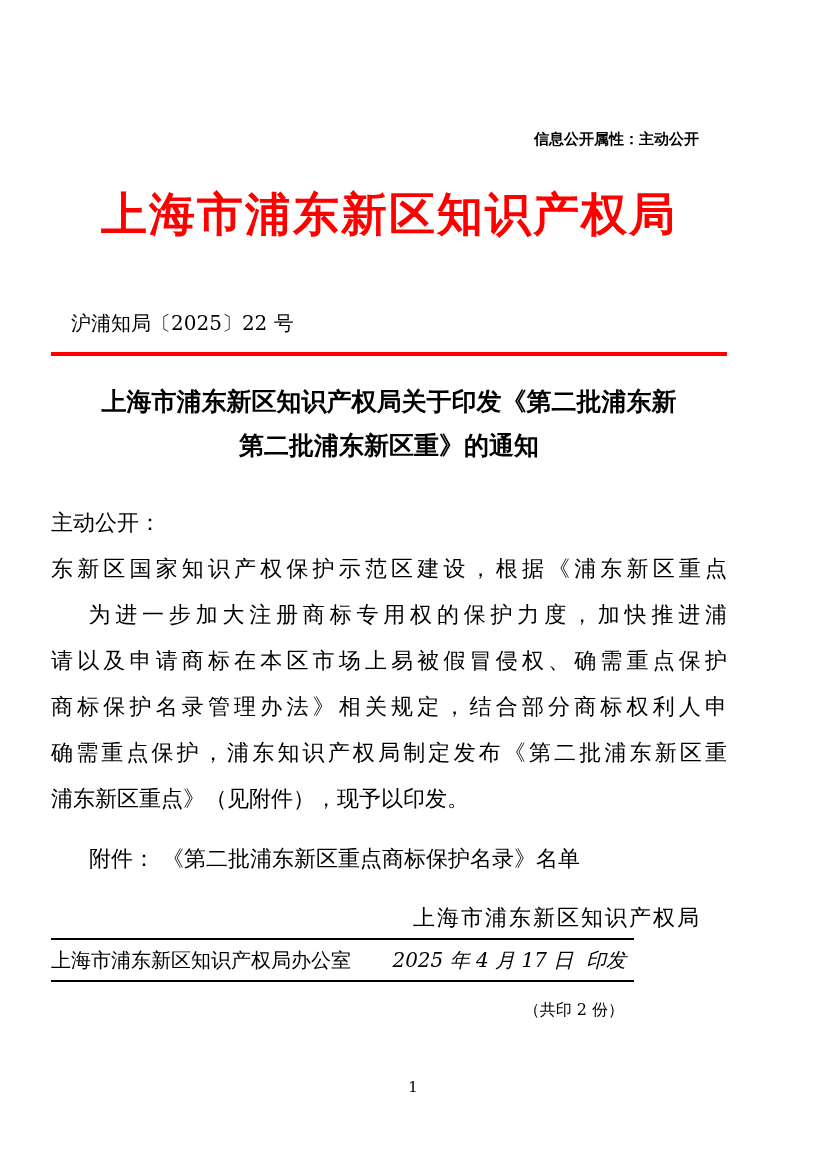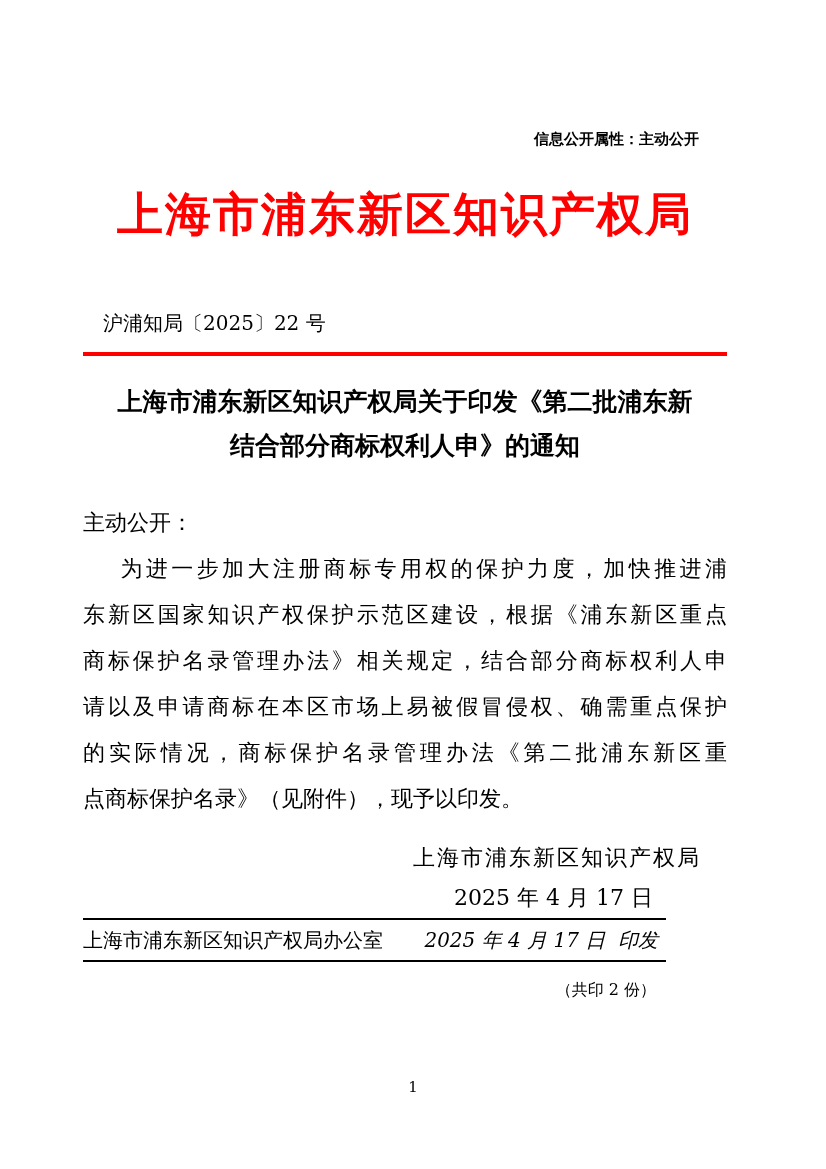--- a/index.html
+++ b/index.html
@@ -8,21 +8,21 @@
     position: relative;
     width: 826px;
     height: 1169px;
     margin: 0 auto;
     background: #ffffff;
     font-family: "DejaVu Serif", "Liberation Serif", serif;
     color: #000000;
     overflow: hidden;
   }
   .content {
-    margin-left: 83px;
+    margin-left: 51px;
     margin-right: 99px; 
   }
   .disclosure {
     margin-top: 130px;
     text-align: right;
     padding-right: 28px;
     font-family: "DejaVu Sans", "Liberation Sans", sans-serif;
     font-weight: bold;
     font-size: 15px;
     line-height: 18px;
@@ -140,37 +140,37 @@
     <div class="letterhead">上海市浦东新区知识产权局</div>
 
     <div class="docnum-row">
       <span class="doc-number">沪浦知局〔2025〕22 号</span>
     </div>
 
     <div class="red-rule"></div>
 
     <div class="notice-title">
       <div>上海市浦东新区知识产权局关于印发《第二批浦东新</div>
-      <div>结合部分商标权利人申》的通知</div>
+      <div>第二批浦东新区重》的通知</div>
     </div>
 
     <div class="body-block">
       <div class="line">主动公开：</div>
+      <div class="line j">东新区国家知识产权保护示范区建设，根据《浦东新区重点</div>
       <div class="line j indent">为进一步加大注册商标专用权的保护力度，加快推进浦</div>
-      <div class="line j">东新区国家知识产权保护示范区建设，根据《浦东新区重点</div>
+      <div class="line j">请以及申请商标在本区市场上易被假冒侵权、确需重点保护</div>
       <div class="line j">商标保护名录管理办法》相关规定，结合部分商标权利人申</div>
-      <div class="line j">请以及申请商标在本区市场上易被假冒侵权、确需重点保护</div>
-      <div class="line j">的实际情况，商标保护名录管理办法《第二批浦东新区重</div>
-      <div class="line">点商标保护名录》（见附件），现予以印发。</div>
+      <div class="line j">确需重点保护，浦东知识产权局制定发布《第二批浦东新区重</div>
+      <div class="line">浦东新区重点》（见附件），现予以印发。</div>
     </div>
 
+    <div class="attachment">附件： 《第二批浦东新区重点商标保护名录》名单</div>
 
     <div class="signature">
       <div class="sig-org">上海市浦东新区知识产权局</div>
-      <div class="sig-date">2025 年 4 月 17 日</div>
     </div>
 
     <div class="footer-box">
       <div class="footer-row">
         <span class="footer-office">上海市浦东新区知识产权局办公室</span>
         <span class="footer-print">2025 年 4 月 17 日  印发</span>
       </div>
     </div>
 
     <div class="copies-line">（共印 2 份）</div>

